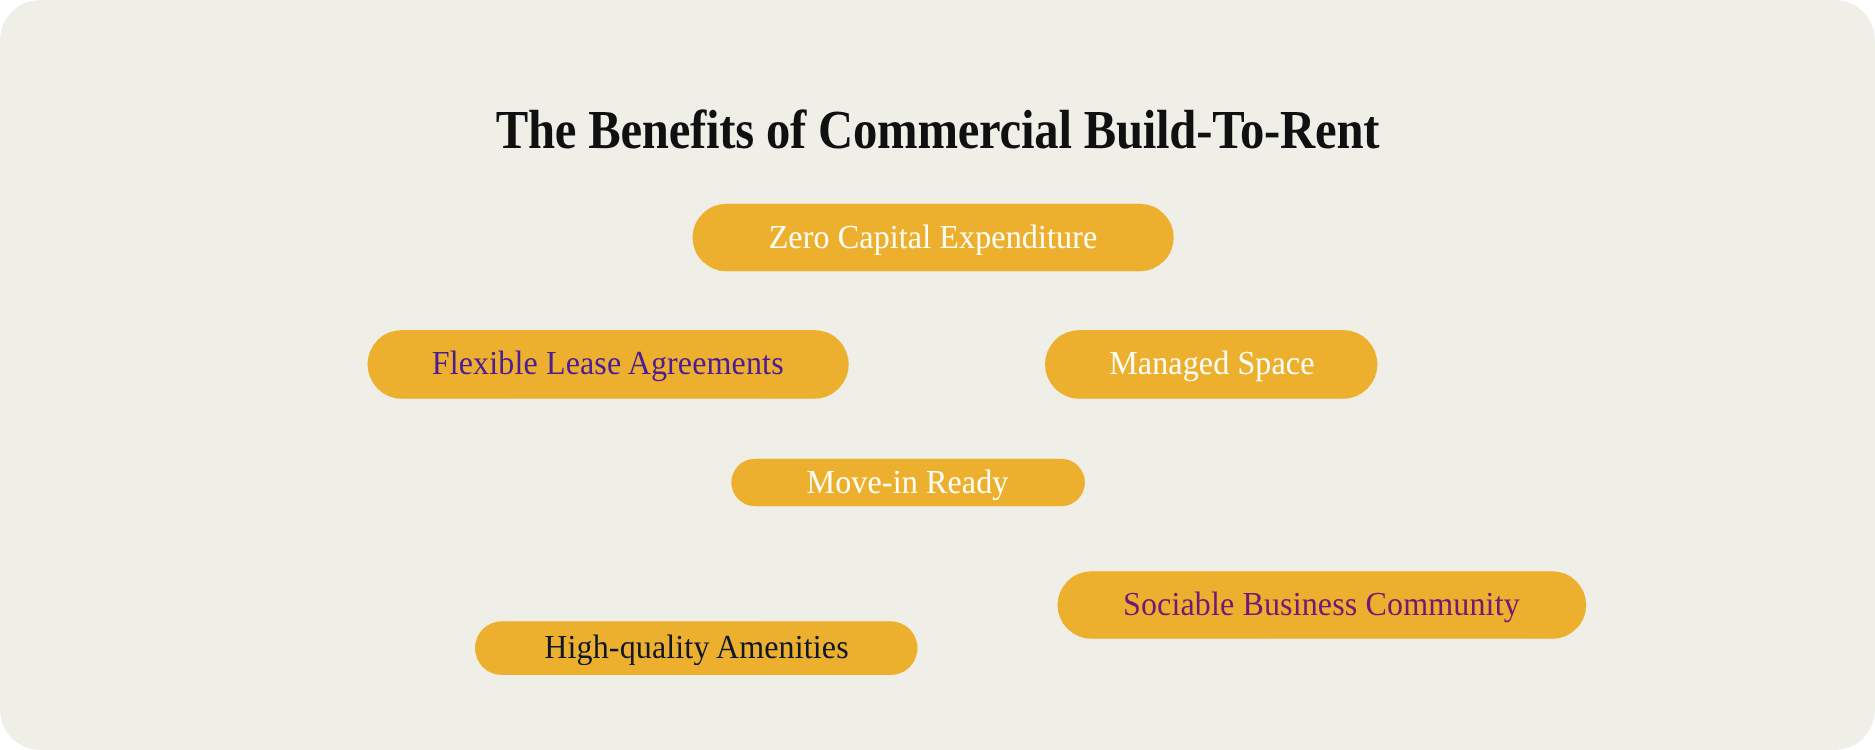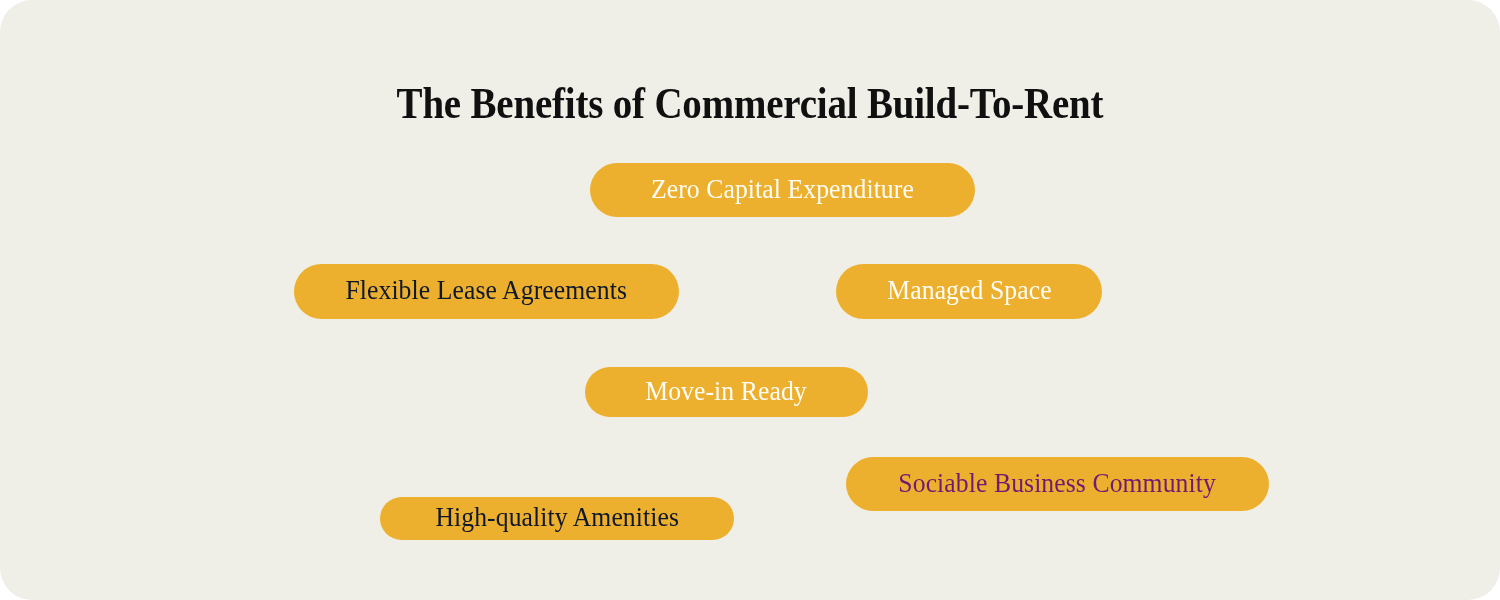--- a/index.html
+++ b/index.html
@@ -63,30 +63,30 @@
   }
 </style>
 </head>
 <body>
 
 <div id="canvas" style="background: rgb(239, 239, 232);">
 
   <h1 id="page-title" style="color: rgb(17, 16, 16);">The Benefits of Commercial Build-To-Rent</h1>
 
   <div id="pill-group">
-      <div class="pill" style="left: 590px; top: 163px; width: 385px; height: 54px; background: rgb(237, 176, 46); color: rgb(255, 253, 247); justify-content: center;">
+      <div class="pill" style="left: 554px; top: 163px; width: 385px; height: 54px; background: rgb(237, 176, 46); color: rgb(255, 253, 247); justify-content: center;">
         <span class="pill-label">Zero Capital Expenditure</span>
       </div>
-      <div class="pill" style="left: 294px; top: 264px; width: 385px; height: 55px; background: rgb(237, 176, 46); color: #0f172a;">
+      <div class="pill" style="left: 294px; top: 264px; width: 385px; height: 55px; background: rgb(237, 176, 46); color: #4c1d95;">
         <span class="pill-label">Flexible Lease Agreements</span>
       </div>
       <div class="pill" style="left: 836px; top: 264px; width: 266px; height: 55px; background: rgb(237, 176, 46); color: rgb(255, 253, 247); text-align: right;">
         <span class="pill-label">Managed Space</span>
       </div>
-      <div class="pill" style="left: 585px; top: 367px; width: 283px; height: 50px; background: rgb(237, 176, 46); color: rgb(255, 253, 247);">
+      <div class="pill" style="left: 585px; top: 367px; width: 283px; height: 38px; background: rgb(237, 176, 46); color: rgb(255, 253, 247);">
         <span class="pill-label">Move-in Ready</span>
       </div>
       <div class="pill" style="left: 846px; top: 457px; width: 423px; height: 54px; background: rgb(237, 176, 46); color: #701a75;">
         <span class="pill-label">Sociable Business Community</span>
       </div>
       <div class="pill" style="left: 380px; top: 497px; width: 354px; height: 43px; background: rgb(237, 176, 46); color: #0f172a;">
         <span class="pill-label">High-quality Amenities</span>
       </div>
     </div>
 

